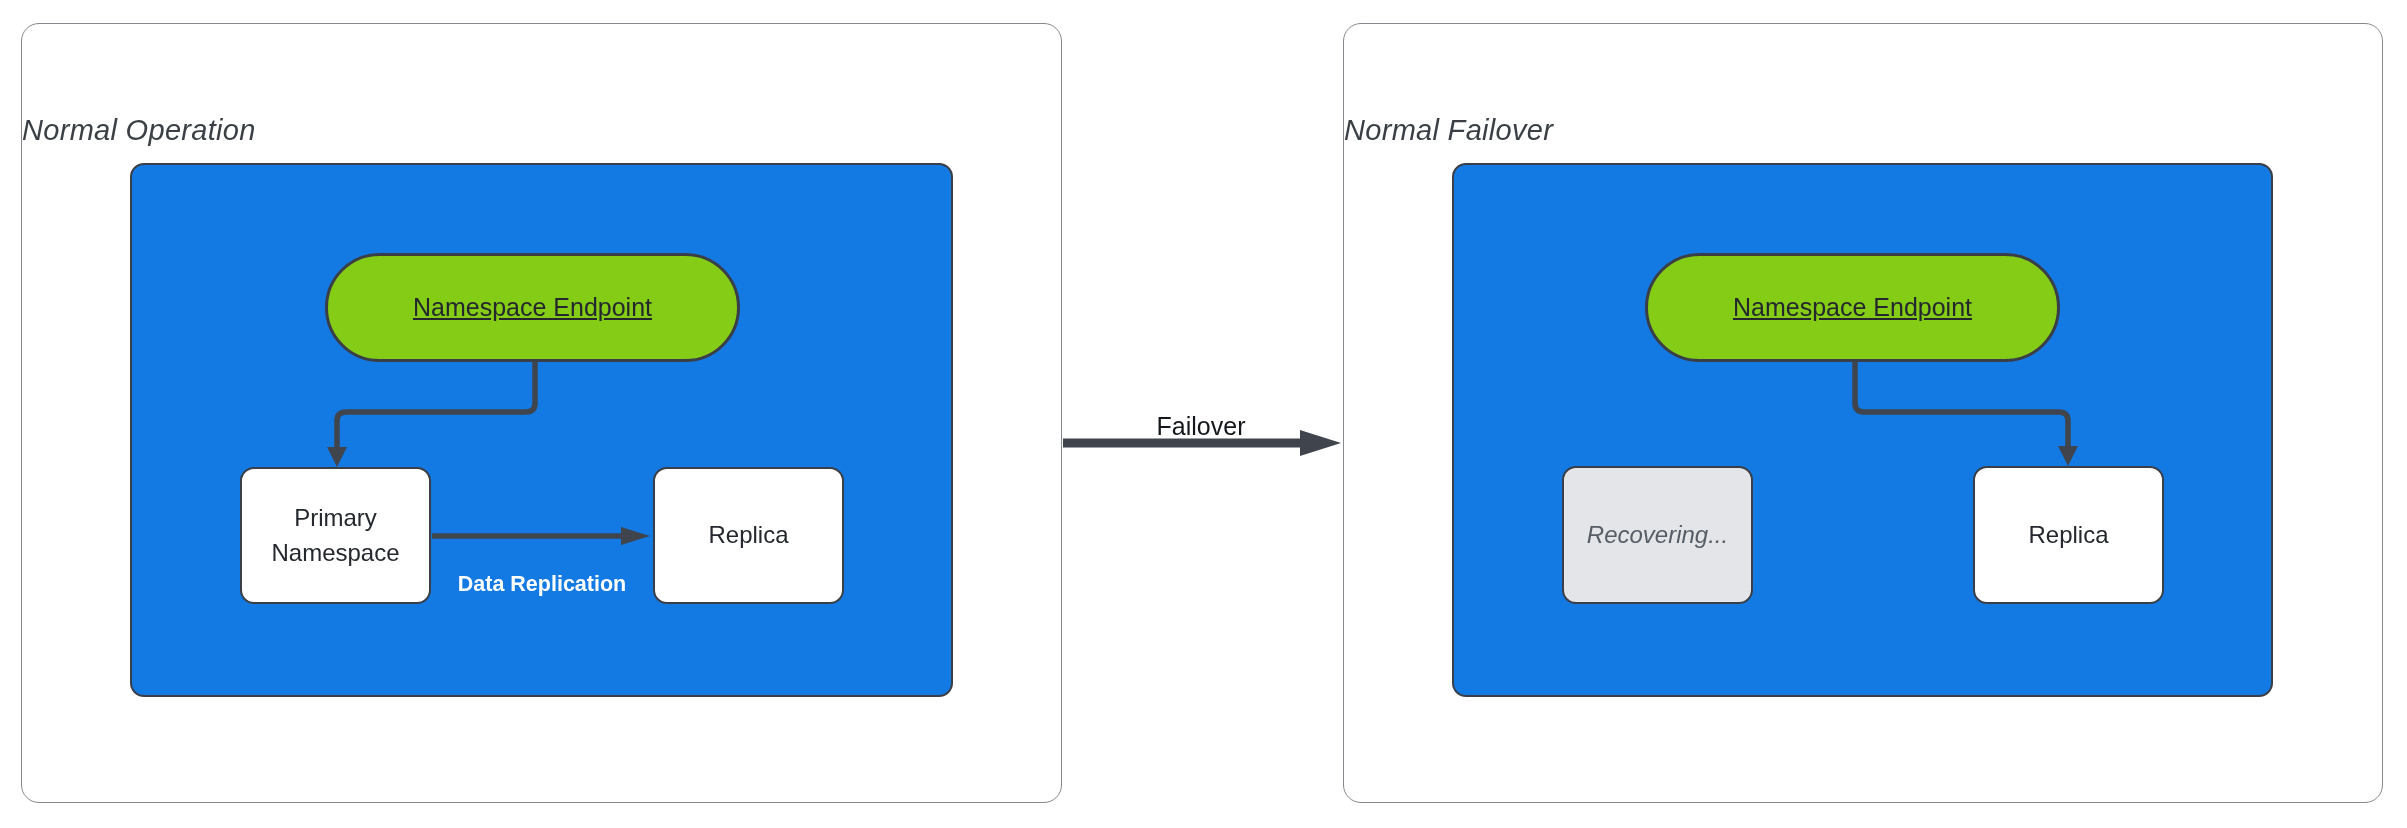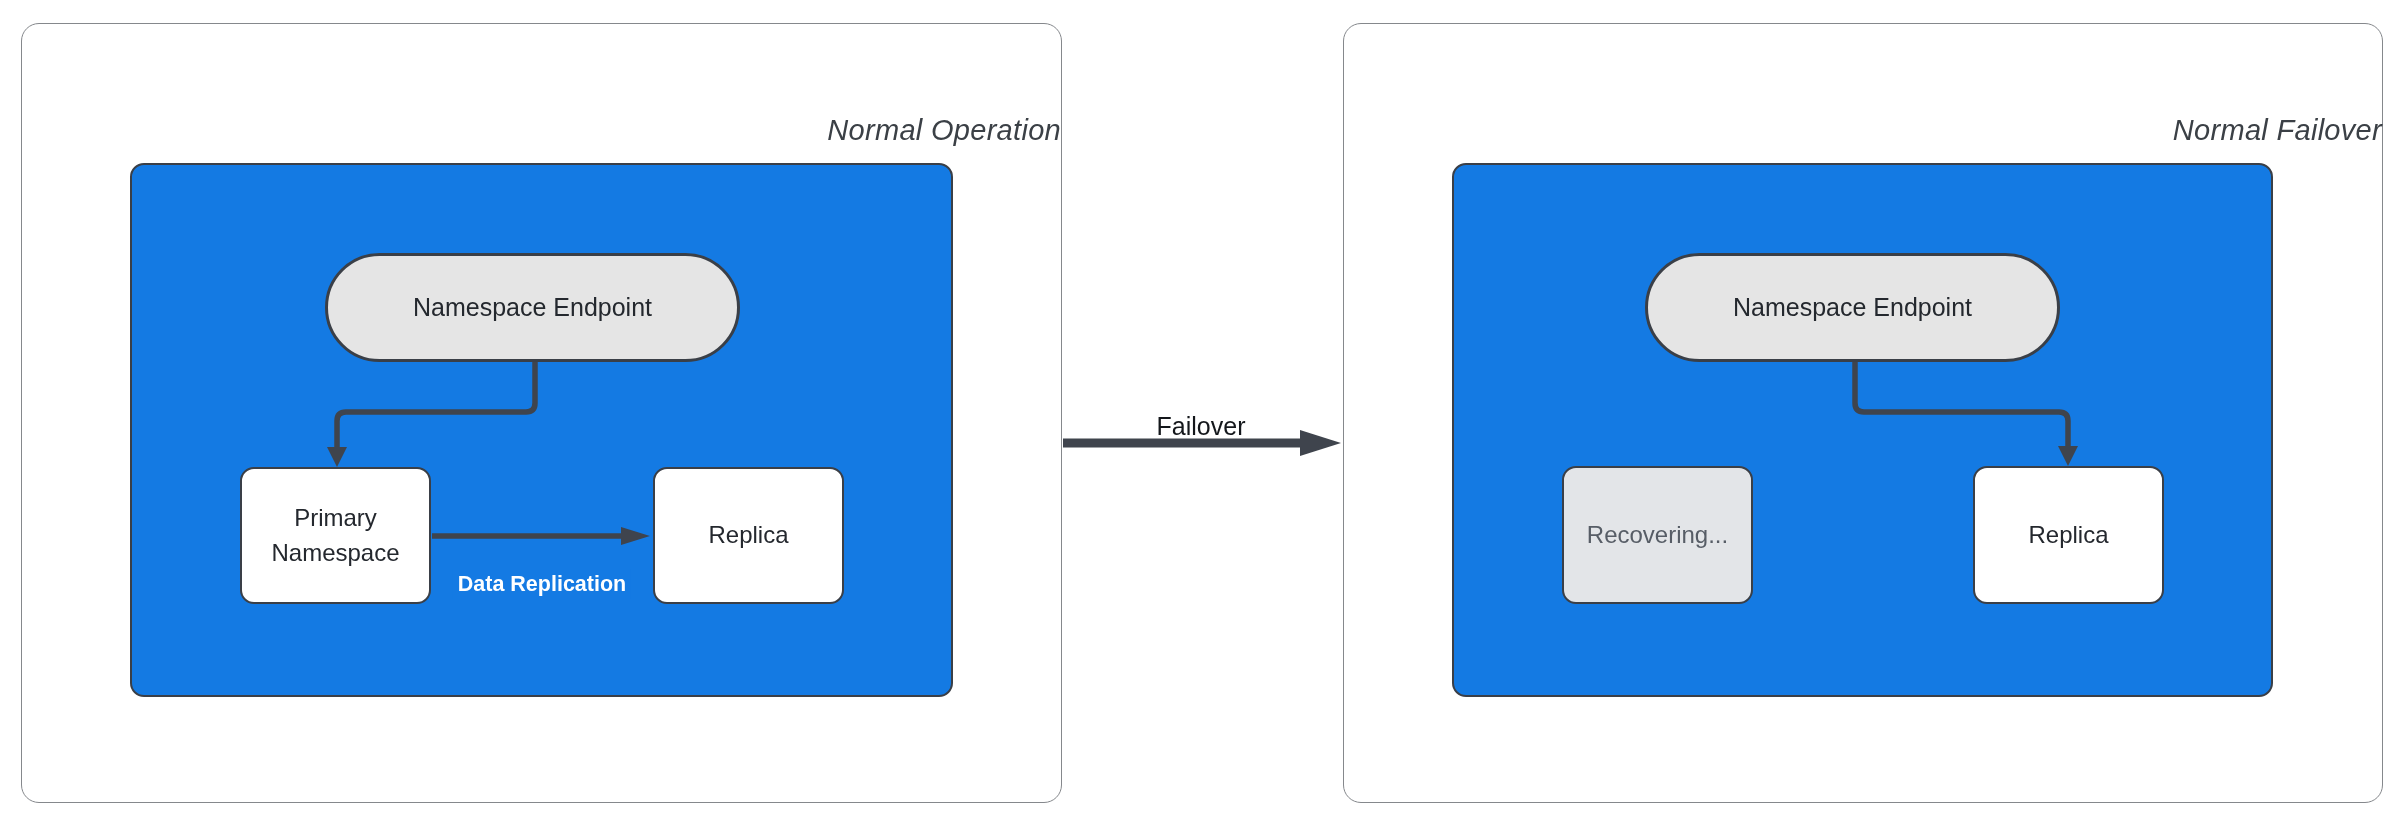--- a/index.html
+++ b/index.html
@@ -32,46 +32,47 @@
     height:780px;
     background:#ffffff;
     border:1.5px solid var(--panel-border);
     border-radius:18px;
   }
   .panel-title{
     position:absolute;
     top:90px;
     left:0;
     width:100%;
-    text-align:right;
+    text-align:left;
     font-size:29px;
     font-style:italic;
     font-weight:500;
     color:var(--title-text);
     letter-spacing:0.3px;
   }
   .cluster{
     position:absolute;
     background:var(--container-fill);
     border:2px solid var(--node-border);
     border-radius:14px;
   }
   .pill{
     position:absolute;
     width:415px;
     height:109px;
-    background:#e5e5e5;
+    background:#84cc16;
     border:3px solid var(--node-border);
     border-radius:56px;
     display:flex;
     align-items:center;
     justify-content:center;
     font-size:25px;
     color:var(--node-text);
     z-index:3;
+    text-decoration:underline;
   }
   .node{
     position:absolute;
     width:191px;
     height:137px;
     background:#ffffff;
     border:2.5px solid var(--node-border);
     border-radius:14px;
     display:flex;
     align-items:center;
@@ -79,20 +80,21 @@
     text-align:center;
     font-size:24px;
     line-height:1.42;
     color:var(--node-text);
     z-index:3;
     padding:6px;
   }
   .node.recovering{
     background:var(--recovering-fill);
     color:var(--recovering-text);
+    font-style:italic;
   }
   .edges{
     position:absolute;
     top:0;left:0;
     width:2407px;
     height:828px;
     z-index:2;
     pointer-events:none;
   }
   .edges path{

